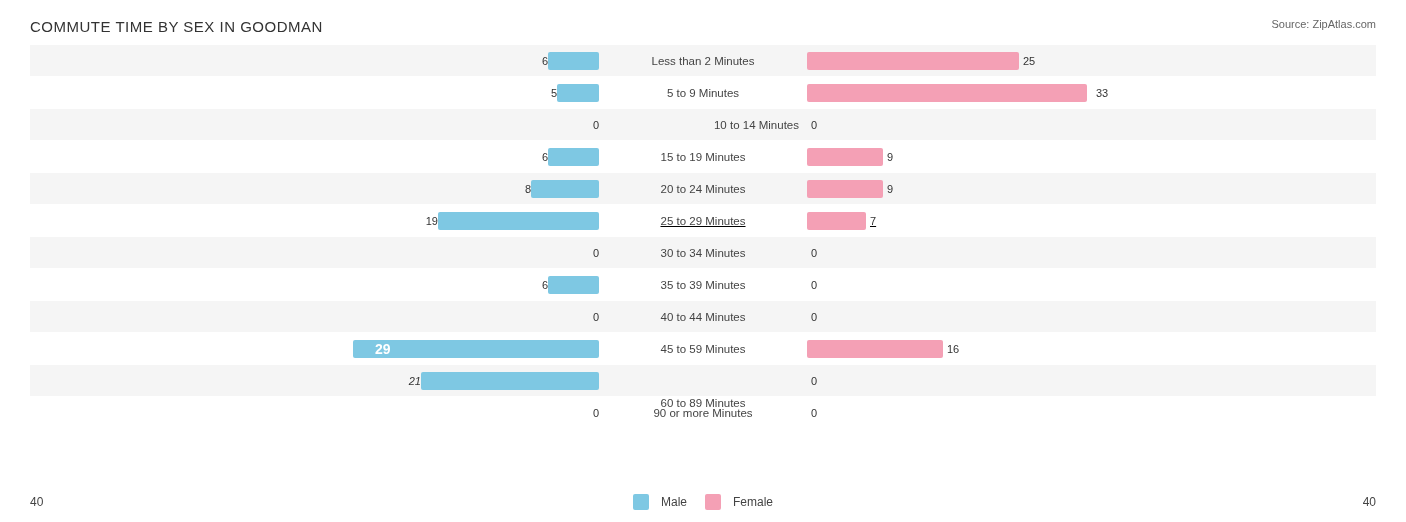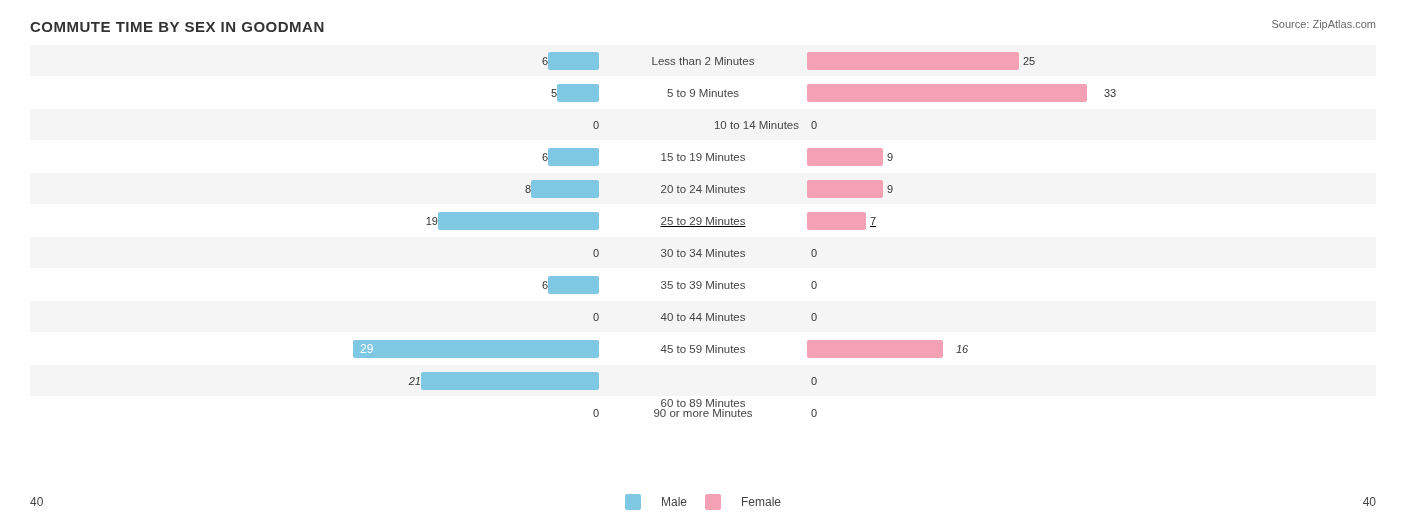--- a/index.html
+++ b/index.html
@@ -12,21 +12,21 @@
       position: relative;
     }
     .chart-container {
       width: 1406px;
       height: 522px;
       padding: 18px 30px 50px 30px;
       position: relative;
     }
     .title {
       font-size: 15px;
-      font-weight: bold;
+      font-weight: normal;
       color: #333;
       text-transform: uppercase;
       letter-spacing: 0.5px;
       margin-bottom: 10px;
     }
     .source {
       position: absolute;
       top: 18px;
       right: 30px;
       font-size: 11px;
@@ -96,21 +96,21 @@
     .legend {
       display: flex;
       align-items: center;
       gap: 18px;
       justify-content: center;
       flex: 1;
     }
     .legend-item {
       display: flex;
       align-items: center;
-      gap: 20px;
+      gap: 12px;
       font-size: 12px;
       color: #444;
     }
     .legend-box {
       width: 16px;
       height: 16px;
       border-radius: 2px;
     }
   </style>
 </head>
@@ -133,21 +133,21 @@
         </div>
       </div>
       <div class="row" style="display: flex; align-items: center; height: 31px; margin-bottom: 1px; background: rgb(255, 255, 255); position: relative;">
         <div class="left-section" style="width: 580px; display: flex; align-items: center; justify-content: flex-end; height: 100%; position: relative;">
           <span style="font-size: 11px; color: rgb(51, 51, 51); position: absolute; right: 46px; white-space: nowrap;">5</span>
           <div style="height: 18px; background: rgb(126, 200, 227); border-radius: 2px; width: 42px; position: relative; display: flex; align-items: center;"></div>
         </div>
         <div class="label-center" style="width: 200px; text-align: center; font-size: 11.5px; color: rgb(68, 68, 68); flex-shrink: 0; z-index: 2; padding: 0px 4px;">5 to 9 Minutes</div>
         <div class="right-section" style="width: 580px; display: flex; align-items: center; height: 100%; position: relative;">
           <div style="height: 18px; background: rgb(244, 160, 181); border-radius: 2px; width: 280px; position: relative; flex-shrink: 0;"></div>
-          <span style="font-size: 11px; color: rgb(51, 51, 51); margin-left: 17px; white-space: nowrap;">33</span>
+          <span style="font-size: 11px; color: rgb(51, 51, 51); margin-left: 9px; white-space: nowrap;">33</span>
         </div>
       </div>
       <div class="row" style="display: flex; align-items: center; height: 31px; margin-bottom: 1px; background: rgb(245, 245, 245); position: relative;">
         <div class="left-section" style="width: 580px; display: flex; align-items: center; justify-content: flex-end; height: 100%; position: relative;">
           <span style="font-size: 11px; color: rgb(51, 51, 51); position: absolute; right: 4px; white-space: nowrap;">0</span>
           <div style="height: 18px; background: rgb(126, 200, 227); border-radius: 2px; width: 0px; position: relative; display: flex; align-items: center;"></div>
         </div>
         <div class="label-center" style="width: 200px; text-align: right; font-size: 11.5px; color: rgb(68, 68, 68); flex-shrink: 0; z-index: 2; padding: 0px 4px;">10 to 14 Minutes</div>
         <div class="right-section" style="width: 580px; display: flex; align-items: center; height: 100%; position: relative;">
           <div style="height: 18px; background: rgb(244, 160, 181); border-radius: 2px; width: 0px; position: relative; flex-shrink: 0;"></div>
@@ -216,27 +216,27 @@
         </div>
         <div class="label-center" style="width: 200px; text-align: center; font-size: 11.5px; color: rgb(68, 68, 68); flex-shrink: 0; z-index: 2; padding: 0px 4px;">40 to 44 Minutes</div>
         <div class="right-section" style="width: 580px; display: flex; align-items: center; height: 100%; position: relative;">
           <div style="height: 18px; background: rgb(244, 160, 181); border-radius: 2px; width: 0px; position: relative; flex-shrink: 0;"></div>
           <span style="font-size: 11px; color: rgb(51, 51, 51); margin-left: 4px; white-space: nowrap;">0</span>
         </div>
       </div>
       <div class="row" style="display: flex; align-items: center; height: 31px; margin-bottom: 1px; background: rgb(255, 255, 255); position: relative;">
         <div class="left-section" style="width: 580px; display: flex; align-items: center; justify-content: flex-end; height: 100%; position: relative;">
           <div style="height: 18px; background: rgb(126, 200, 227); border-radius: 2px; width: 246px; position: relative; display: flex; align-items: center;">
-            <span style="font-size: 12px; color: rgb(255, 255, 255); font-weight: normal; position: absolute; left: 7px; white-space: nowrap; z-index: 3;">29</span>
+            <span style="font-size: 14px; color: rgb(255, 255, 255); font-weight: bold; position: absolute; left: 22px; white-space: nowrap; z-index: 3;">29</span>
           </div>
         </div>
         <div class="label-center" style="width: 200px; text-align: center; font-size: 11.5px; color: rgb(68, 68, 68); flex-shrink: 0; z-index: 2; padding: 0px 4px;">45 to 59 Minutes</div>
         <div class="right-section" style="width: 580px; display: flex; align-items: center; height: 100%; position: relative;">
           <div style="height: 18px; background: rgb(244, 160, 181); border-radius: 2px; width: 136px; position: relative; flex-shrink: 0;"></div>
-          <span style="font-size: 11px; color: rgb(51, 51, 51); margin-left: 13px; white-space: nowrap; font-style: italic;">16</span>
+          <span style="font-size: 11px; color: rgb(51, 51, 51); margin-left: 4px; white-space: nowrap;">16</span>
         </div>
       </div>
       <div class="row" style="display: flex; align-items: center; height: 31px; margin-bottom: 1px; background: rgb(245, 245, 245); position: relative;">
         <div class="left-section" style="width: 580px; display: flex; align-items: center; justify-content: flex-end; height: 100%; position: relative; font-style: italic;">
           <span style="font-size: 11px; color: rgb(51, 51, 51); position: absolute; right: 182px; white-space: nowrap;">21</span>
           <div style="height: 18px; background: rgb(126, 200, 227); border-radius: 2px; width: 178px; position: relative; display: flex; align-items: center;"></div>
         </div>
         <div class="label-center" style="width: 200px; text-align: center; font-size: 11.5px; color: rgb(68, 68, 68); flex-shrink: 0; z-index: 2; padding: 0px 4px; margin-top: 44px;">60 to 89 Minutes</div>
         <div class="right-section" style="width: 580px; display: flex; align-items: center; height: 100%; position: relative;">
           <div style="height: 18px; background: rgb(244, 160, 181); border-radius: 2px; width: 0px; position: relative; flex-shrink: 0;"></div>

